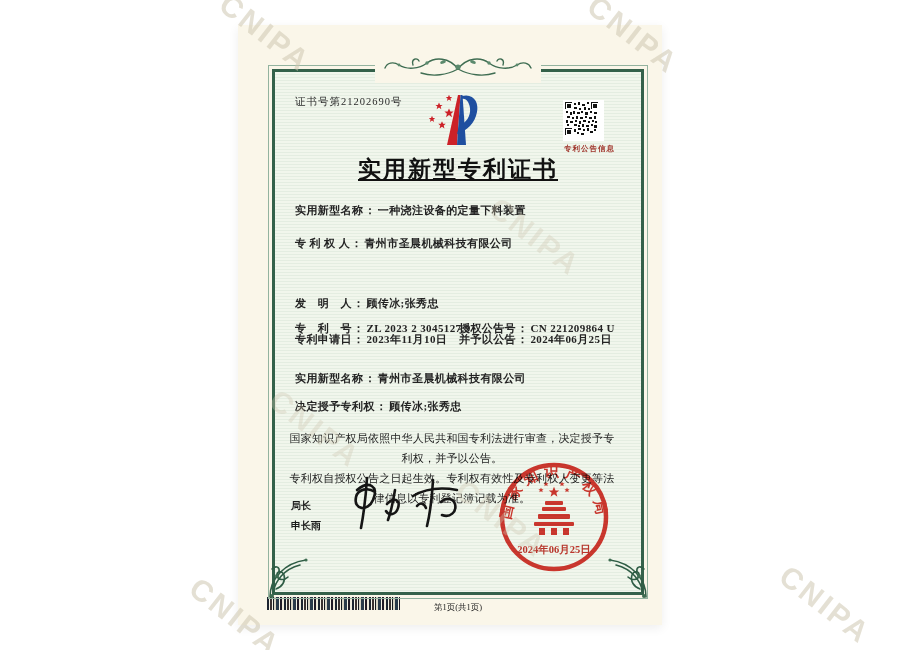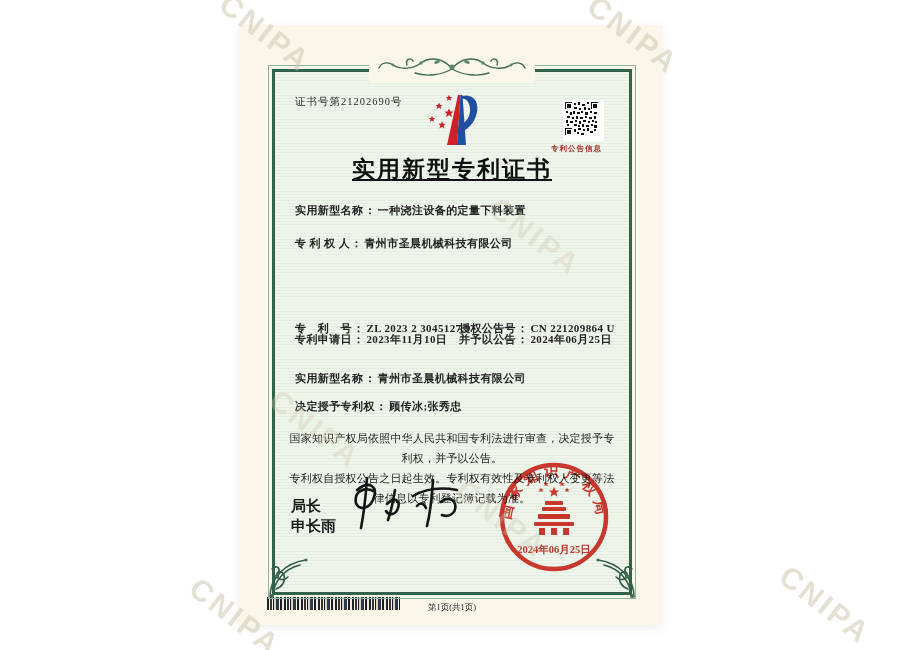--- a/index.html
+++ b/index.html
@@ -19,49 +19,50 @@
   
   .paper{
     position:absolute;left:238px;top:25px;width:424px;height:600px;z-index:1;
     background:#faf6e9;box-shadow:0 3px 10px rgba(0,0,0,.07);
   }
   
   .frame{
     position:absolute;left:34px;top:44px;width:354px;height:520px;z-index:3;
     border:3px solid #34614a;
     background:repeating-linear-gradient(180deg,#f1f6ec 0px,#f1f6ec 2px,#e4ede1 2px,#e4ede1 3px);
+    padding-left:12px;
   }
   .frame::before{
     content:"";position:absolute;inset:-7px;border:1px solid #93b39f;pointer-events:none;
   }
   .ornament-top{
     position:absolute;top:-19px;left:50%;transform:translateX(-50%);
     background:#faf6e9;padding:0 8px;line-height:0;z-index:4;
   }
   .corner{position:absolute;z-index:4;line-height:0;}
   .corner.bl{left:-9px;bottom:-9px;}
   .corner.br{right:-9px;bottom:-9px;transform:scaleX(-1);}
   
   .cert-no{position:absolute;left:20px;top:23px;font-size:10.5px;letter-spacing:1px;color:#2b2b2b;}
   .logo{position:absolute;left:146px;top:18px;width:58px;height:60px;}
   .qr{position:absolute;left:288px;top:28px;width:37px;height:37px;background:#fff;padding:2px;}
-  .qr-caption{position:absolute;left:276px;top:72px;width:64px;text-align:left;
+  .qr-caption{position:absolute;left:276px;top:72px;width:64px;text-align:right;
     font-size:7.5px;color:#a0352c;letter-spacing:1px;font-weight:bold;}
   .title{position:absolute;left:0;top:82px;width:100%;text-align:center;
     font-size:23px;font-weight:900;letter-spacing:2px;color:#111;text-decoration:underline;}
   
   .row{position:absolute;left:20px;right:14px;font-size:11px;font-weight:600;
     letter-spacing:.4px;color:#232323;white-space:nowrap;}
   .row .sep{margin:0 2px 0 1px;}
   .row .col2{position:absolute;left:164px;top:0;}
   
   .statement{position:absolute;left:10px;top:356px;width:334px;text-align:center;
     font-size:11px;font-weight:400;color:#1d1d1d;line-height:20px;letter-spacing:.2px;}
   
-  .director{position:absolute;left:16px;top:424px;font-size:15px;font-weight:bold;
+  .director{position:absolute;left:16px;top:424px;font-size:10px;font-weight:bold;
     font-family:"Liberation Sans","DejaVu Sans",sans-serif;color:#1b1b1b;line-height:20px;}
   .signature{position:absolute;left:66px;top:402px;width:140px;height:62px;}
   .seal{position:absolute;left:223px;top:389px;width:112px;height:112px;opacity:.92;mix-blend-mode:multiply;}
   .page-footer{position:absolute;left:0;top:498px;width:100%;text-align:center;font-size:8.5px;color:#222;margin-top:32px;}
   
   .barcode{
     position:absolute;left:29px;top:572px;width:133px;height:13px;
     background:repeating-linear-gradient(90deg,
       #1c2430 0 2px,#f6f3e7 2px 3px,#3a3131 3px 5px,#f6f3e7 5px 6px,
       #14181f 6px 7px,#d9d4c4 7px 9px,#2a3a4a 9px 12px,#f6f3e7 12px 13px,
@@ -217,20 +218,23 @@
     <div class="qr-caption">专利公告信息</div>
 
     <div class="title">实用新型专利证书</div>
 
     <div class="row" style="top:131px;">
       <span>实用新型名称</span><span class="sep">：</span><span>一种浇注设备的定量下料装置</span>
     </div>
     <div class="row" style="top:164px;">
       <span>专 利 权 人</span><span class="sep">：</span><span>青州市圣晨机械科技有限公司</span>
     </div>
+    <div class="row" style="top:224px;">
+      <span>发　明　人</span><span class="sep">：</span><span>顾传冰;张秀忠</span>
+    </div>
     <div class="row" style="top:249px;">
       <span>专　利　号</span><span class="sep">：</span><span>ZL 2023 2 3045127.9</span>
       <span class="col2"><span>授权公告号</span><span class="sep">：</span><span>CN 221209864 U</span></span>
     </div>
     <div class="row" style="top:260px;">
       <span>专利申请日</span><span class="sep">：</span><span>2023年11月10日</span>
       <span class="col2"><span>并予以公告</span><span class="sep">：</span><span>2024年06月25日</span></span>
     </div>
     <div class="row" style="top:299px;">
       <span>实用新型名称</span><span class="sep">：</span><span>青州市圣晨机械科技有限公司</span>

